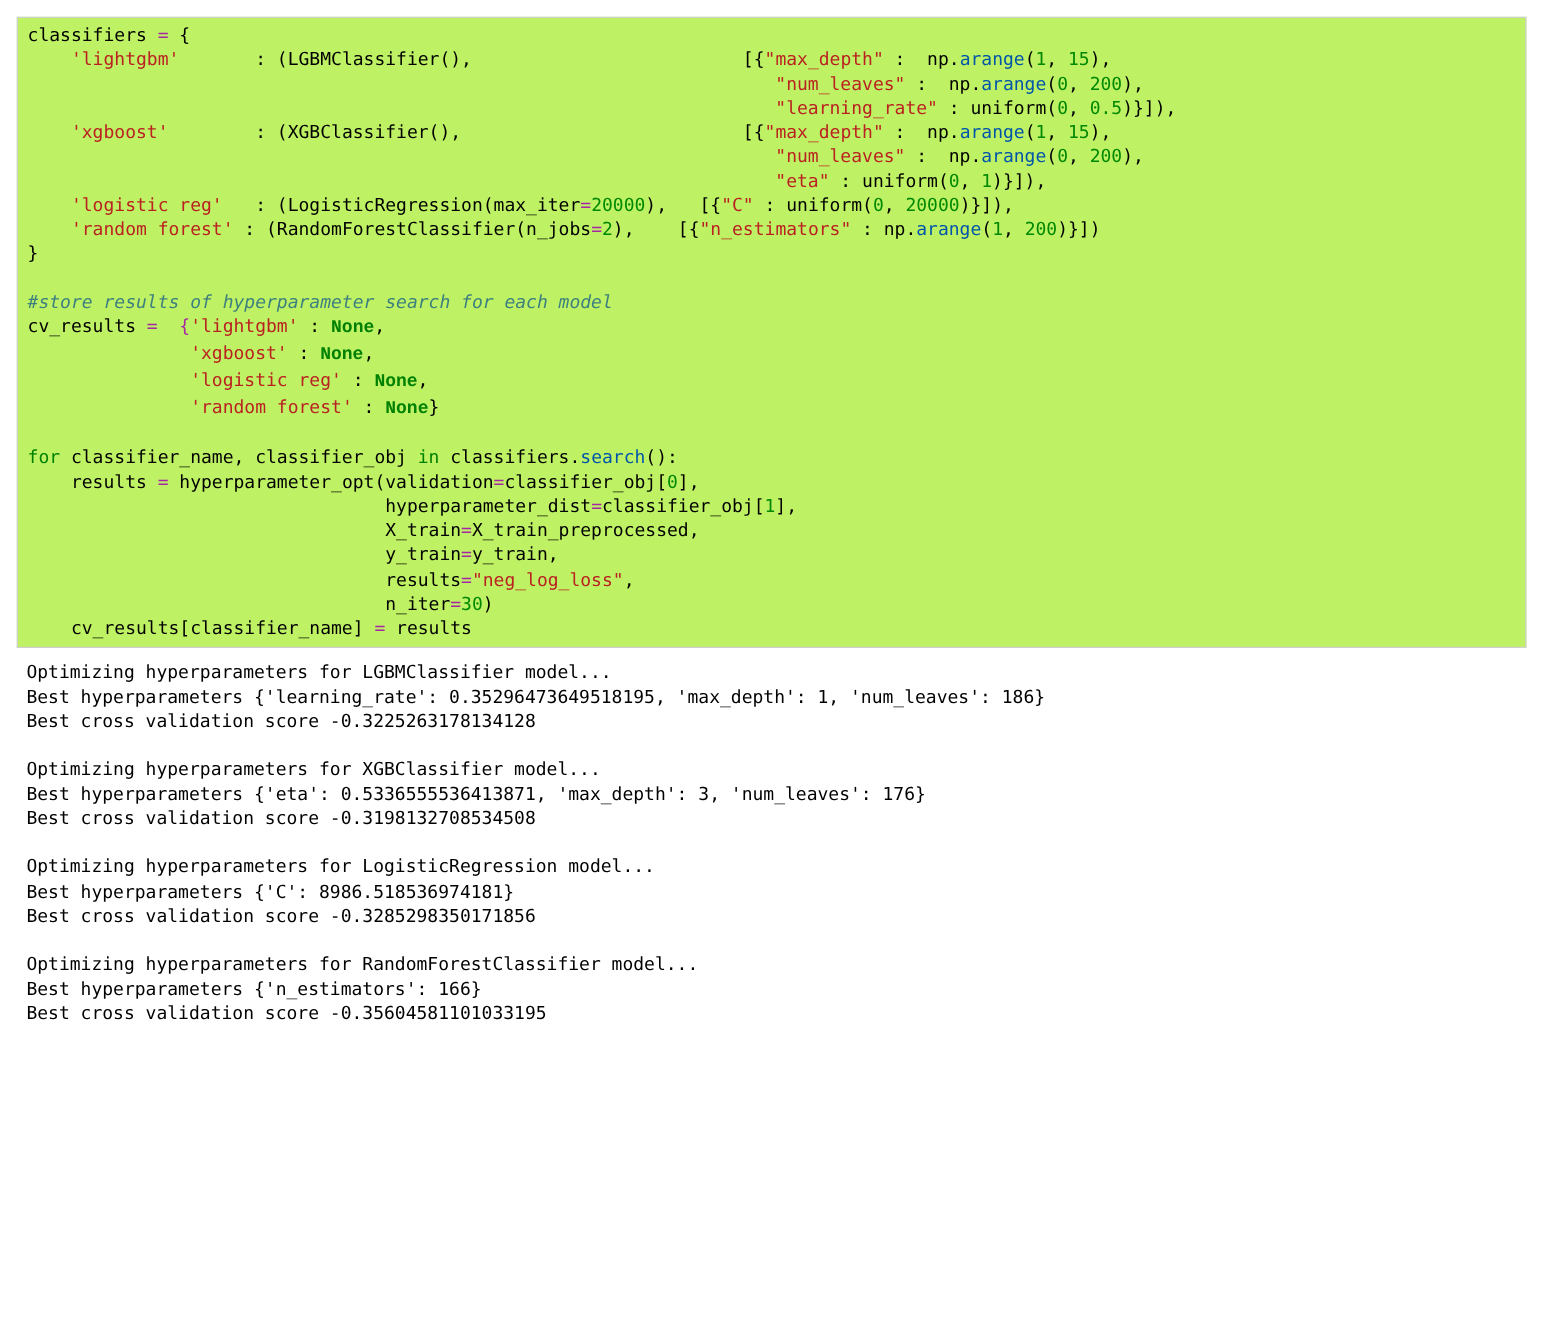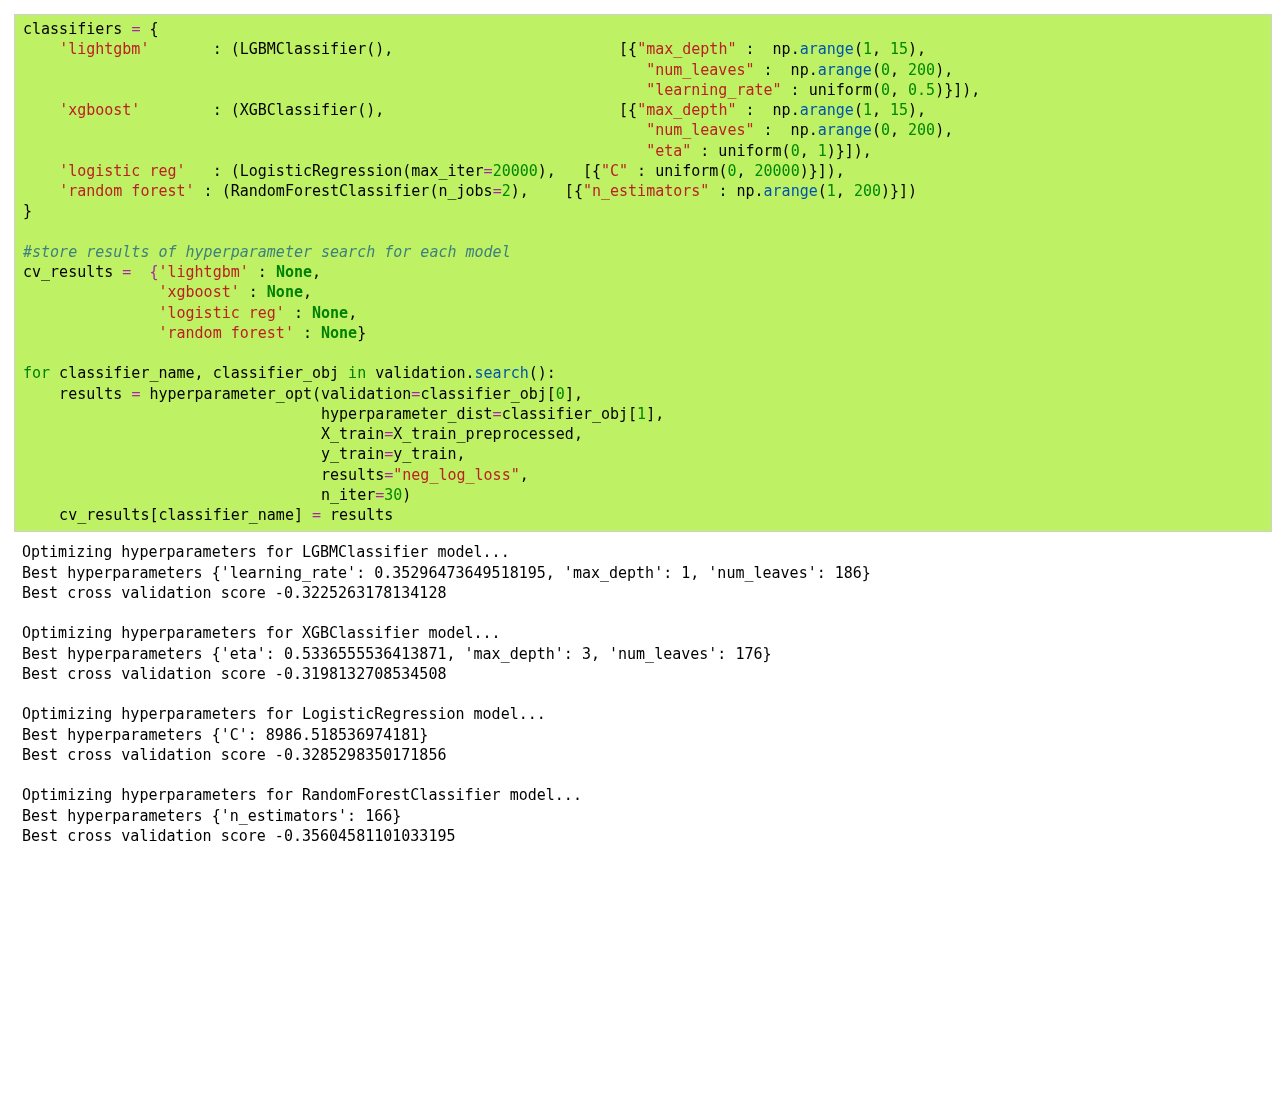--- a/index.html
+++ b/index.html
@@ -23,21 +23,21 @@
     white-space: pre;
     padding: 2px 8px;
     font-family: Menlo, Monaco, Consolas, "DejaVu Sans Mono", monospace;
     color: #000000;
   }
   .op  { color: #a626a4; }
   .str { color: #ba2121; }
   .num { color: #008800; }
   .cm  { color: #3d7f7f; font-style: italic; margin-top: 27px; }
   .kw  { color: #008000; font-weight: normal; }
-  .bi  { color: #008000; font-weight: bold; }
+  .bi  { color: #008000; font-weight: bold; font-family: Liberation Mono, monospace; }
   .mth { color: #0055aa; }
 </style>
 </head>
 <body>
 
 <div class="code-cell"><span>classifiers </span><span class="op">=</span><span> {</span>
 <span>    </span><span class="str">'lightgbm'</span><span>      </span><span> : </span><span>(LGBMClassifier(),</span><span>                         [{</span><span class="str">"max_depth"</span><span> :  np.</span><span class="mth">arange</span>(<span class="num">1</span>, <span class="num">15</span>),
 <span>                                                                     </span><span class="str">"num_leaves"</span><span> :  np.</span><span class="mth">arange</span>(<span class="num">0</span>, <span class="num">200</span>),
 <span>                                                                     </span><span class="str">"learning_rate"</span><span> : uniform(</span><span class="num">0</span>, <span class="num">0.5</span>)}]),
 <span>    </span><span class="str">'xgboost'</span><span>       </span><span> : </span><span>(XGBClassifier(),</span><span>                          [{</span><span class="str">"max_depth"</span><span> :  np.</span><span class="mth">arange</span>(<span class="num">1</span>, <span class="num">15</span>),
@@ -46,21 +46,21 @@
 <span>    </span><span class="str">'logistic reg'</span>  <span> : </span><span>(LogisticRegression(max_iter</span><span class="op">=</span><span class="num">20000</span><span>),   [{</span><span class="str">"C"</span><span> : uniform(</span><span class="num">0</span>, <span class="num">20000</span>)}]),
 <span>    </span><span class="str">'random forest'</span><span> : </span><span>(RandomForestClassifier(n_jobs</span><span class="op">=</span><span class="num">2</span><span>),    [{</span><span class="str">"n_estimators"</span> : np.<span class="mth">arange</span>(<span class="num">1</span>, <span class="num">200</span>)}])
 }
 
 <span class="cm">#store results of hyperparameter search for each model</span>
 <span>cv_results </span><span class="op">=  {</span><span class="str">'lightgbm'</span> : <span class="bi">None</span>,
                <span class="str">'xgboost'</span> : <span class="bi">None</span>,
                <span class="str">'logistic reg'</span> : <span class="bi">None</span>,
                <span class="str">'random forest'</span> : <span class="bi">None</span>}
 
-<span class="kw">for</span><span> classifier_name, classifier_obj </span><span class="kw">in</span><span> validation.</span><span class="mth">search</span>():
+<span class="kw">for</span><span> classifier_name, classifier_obj </span><span class="kw">in</span><span> classifiers.</span><span class="mth">search</span>():
 <span>    results </span><span class="op">=</span><span> hyperparameter_opt(validation</span><span class="op">=</span><span>classifier_obj[</span><span class="num">0</span>],
 <span>                                 </span><span>hyperparameter_dist</span><span class="op">=</span><span>classifier_obj[</span><span class="num">1</span>],
 <span>                                 </span><span>X_train</span><span class="op">=</span><span>X_train_preprocessed,</span>
 <span>                                 </span><span>y_train</span><span class="op">=</span><span>y_train,</span>
 <span>                                 </span><span>results</span><span class="op">=</span><span class="str">"neg_log_loss"</span>,
 <span>                                 </span><span>n_iter</span><span class="op">=</span><span class="num">30</span>)
 <span>    cv_results[classifier_name] </span><span class="op">=</span><span> results</span></div>
 
 <div class="output-cell">Optimizing hyperparameters for LGBMClassifier model...
 Best hyperparameters {'learning_rate': 0.35296473649518195, 'max_depth': 1, 'num_leaves': 186}

